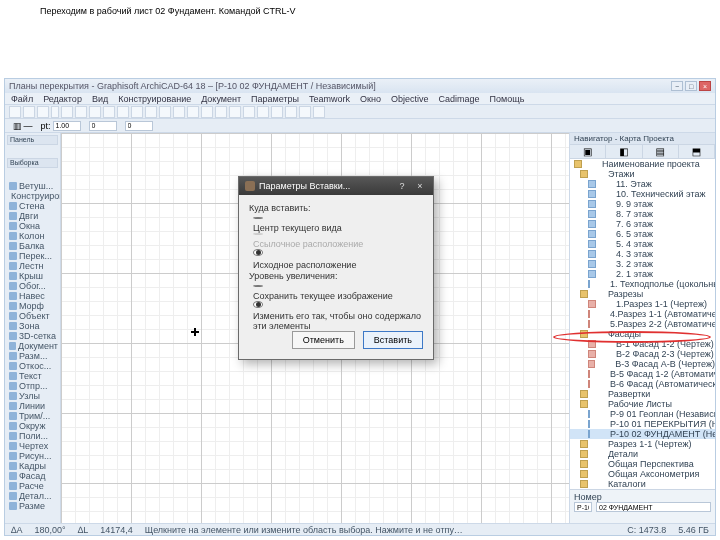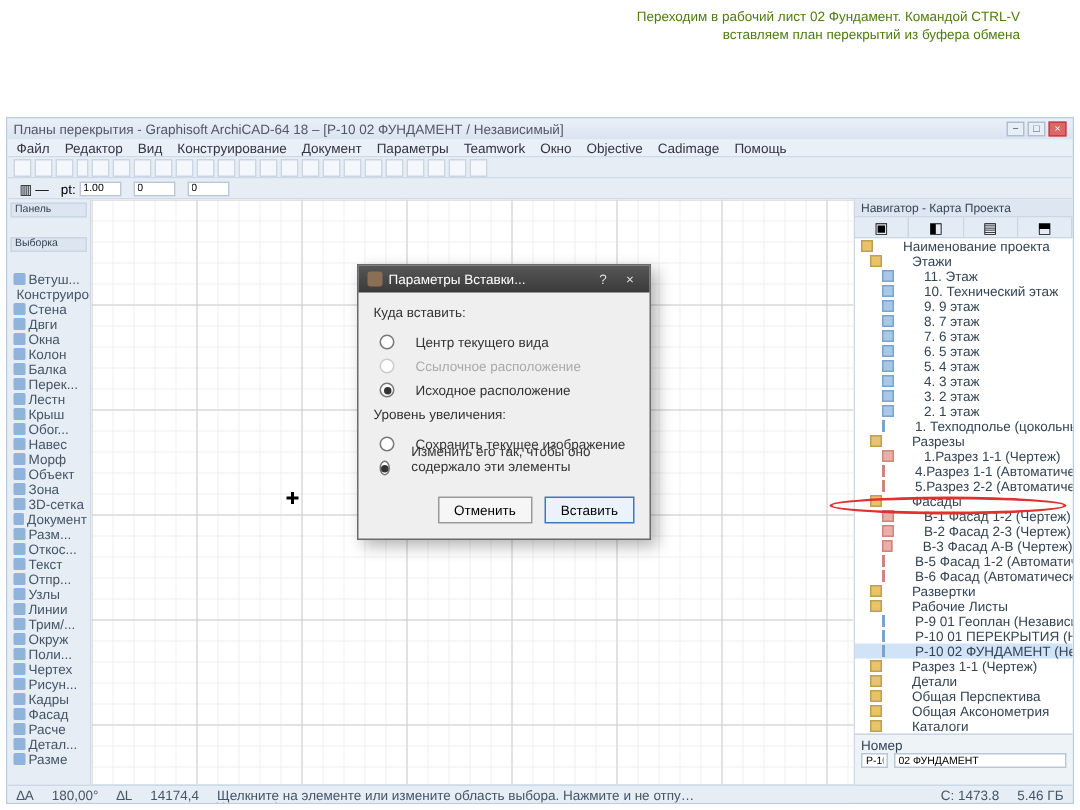--- a/index.html
+++ b/index.html
@@ -1,17 +1,17 @@
 <!DOCTYPE html>
 <html><head>
 <meta charset="utf-8">
 <style>
   * { box-sizing: border-box; margin: 0; padding: 0; font-family: "Segoe UI", Tahoma, sans-serif; font-size: 9px; }
   body { width: 720px; height: 540px; background: #fff; overflow: hidden; position: relative; }
-  .instruction { text-align: right; font-size: 14px; color: #4d7c0f; padding: 6px 40px 2px; line-height: 1.3; }
+  .instruction { text-align: left; font-size: 14px; color: #000000; padding: 6px 40px 2px; line-height: 1.3; }
   .app-window { position: absolute; top: 78px; left: 4px; right: 4px; bottom: 4px; border: 1px solid #b9cde2; background: #eef3f9; }
   .titlebar { height: 14px; background: linear-gradient(#eaf0f7,#d9e4f1); display: flex; align-items: center; padding: 0 4px; color: #556; font-size: 8px; }
   .titlebar .spacer { flex: 1; }
   .winbtns { display: flex; gap: 2px; }
   .winbtn { width: 12px; height: 10px; background: #e8eef6; border: 1px solid #aebfd3; display: flex; align-items: center; justify-content: center; font-size: 7px; color: #456; }
   .winbtn.close { background: #d66; color: #fff; border-color: #b44; }
   .menubar { height: 12px; background: #eaf0f7; display: flex; align-items: flex-end; padding: 0 6px; gap: 10px; color: #334; border-bottom: 1px solid #cdd9e8; }
   .menubar span { white-space: nowrap; }
   .toolbar { height: 14px; background: #e6edf5; border-bottom: 1px solid #cdd9e8; display: flex; align-items: center; padding: 0 4px; gap: 2px; }
   .tbtn { width: 12px; height: 12px; background: #f4f8fc; border: 1px solid #cbd6e4; }
@@ -51,35 +51,34 @@
   .statusbar { position: absolute; left: 0; right: 0; bottom: 0; height: 12px; background: #e6edf5; border-top: 1px solid #cdd9e8; display: flex; align-items: center; padding: 0 6px; font-size: 7px; color: #456; gap: 12px; }
   .statusbar .spacer { flex: 1; }
   
   .dialog { position: absolute; left: 238px; top: 176px; width: 196px; background: #efefef; border: 1px solid #6a6a6a; box-shadow: 4px 4px 10px rgba(0,0,0,0.3); z-index: 50; }
   .dlg-title { height: 18px; background: linear-gradient(#575757,#3a3a3a); color: #fff; display: flex; align-items: center; padding: 0 6px; font-size: 9px; gap: 4px; }
   .dlg-title .dlg-icon { width: 10px; height: 10px; background: #8a6f55; border-radius: 2px; }
   .dlg-title .spacer { flex: 1; }
   .dlg-title .tbtnx { width: 14px; height: 12px; display: flex; align-items: center; justify-content: center; color: #ddd; font-size: 9px; }
   .dlg-body { padding: 8px 10px; font-size: 9px; color: #333; }
   .dlg-label { margin-bottom: 4px; }
-  .radio-row { display: flex; align-items: flex-end; gap: 14px; height: 16px; margin-left: 4px; }
+  .radio-row { display: flex; align-items: flex-start; gap: 4px; height: 16px; margin-left: 4px; flex-direction: column; }
   .radio-row.disabled { color: #aaa; }
   .radio { width: 10px; height: 10px; border: 1px solid #777; border-radius: 50%; background: #fff; display: inline-flex; align-items: center; justify-content: center; }
   .radio.checked::after { content:""; width: 5px; height: 5px; background: #333; border-radius: 50%; }
   .radio.disabled { border-color: #ccc; }
   .dlg-actions { display: flex; justify-content: flex-end; gap: 8px; padding: 6px 10px 10px; }
   .btn { height: 18px; padding: 0 10px; background: #f6f6f6; border: 1px solid #999; font-size: 9px; display: flex; align-items: center; }
   .btn.primary { border: 1px solid #3d78c6; background: #eaf2fb; }
 </style>
 </head>
 <body>
 
 <div class="instruction">
   <div>Переходим в рабочий лист 02 Фундамент. Командой CTRL-V</div>
-  <div>вставляем план перекрытий из буфера обмена</div>
 </div>
 
 <div class="app-window">
 
   <div class="titlebar">
     <span>Планы перекрытия - Graphisoft ArchiCAD-64 18 – [P-10 02 ФУНДАМЕНТ / Независимый]</span>
     <div class="spacer"></div>
     <div class="winbtns">
       <div class="winbtn">−</div>
       <div class="winbtn">□</div>

